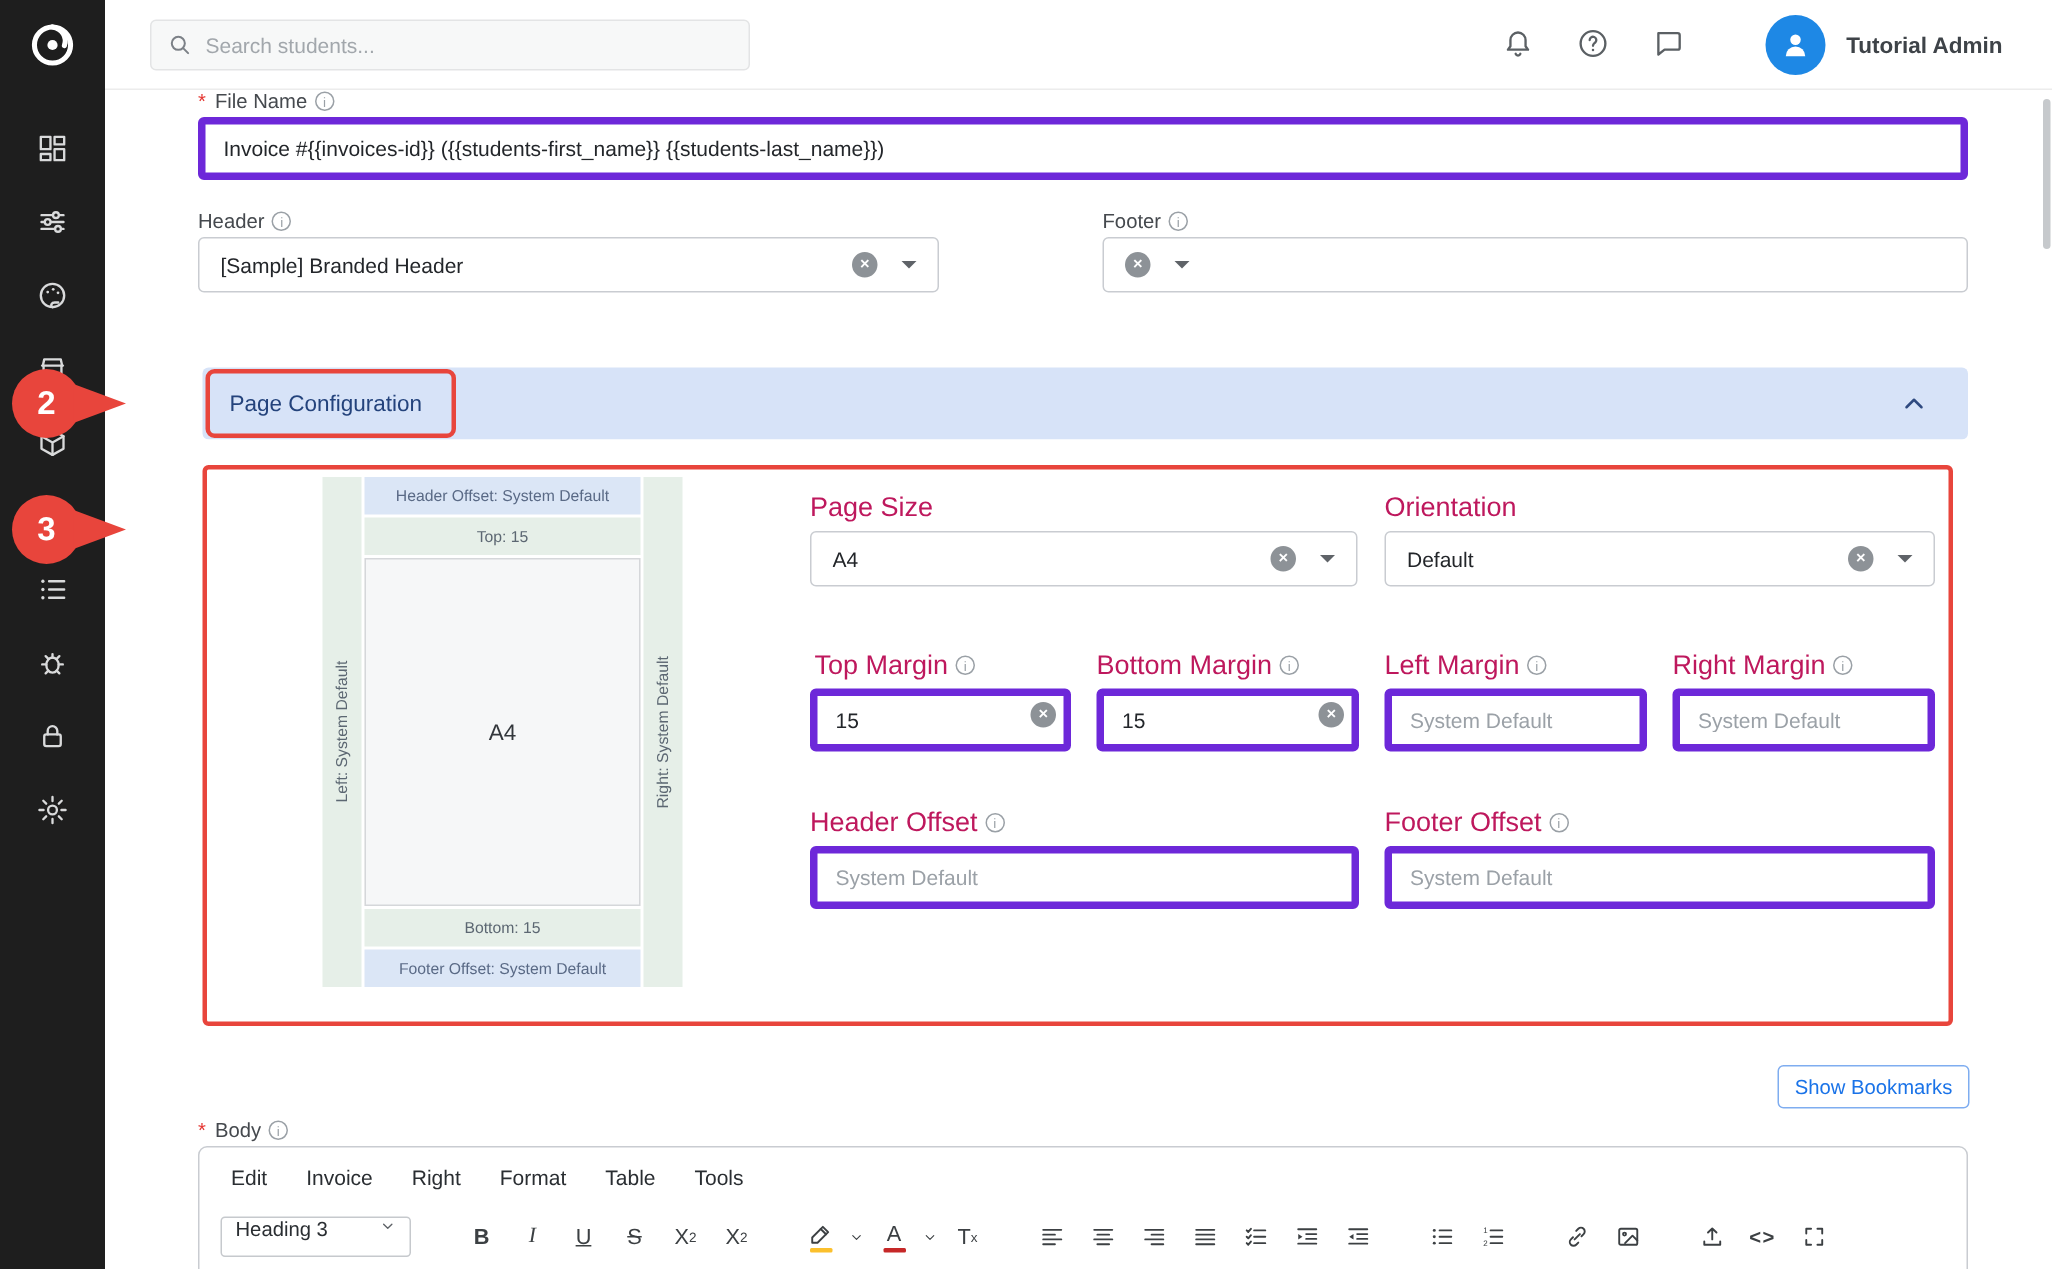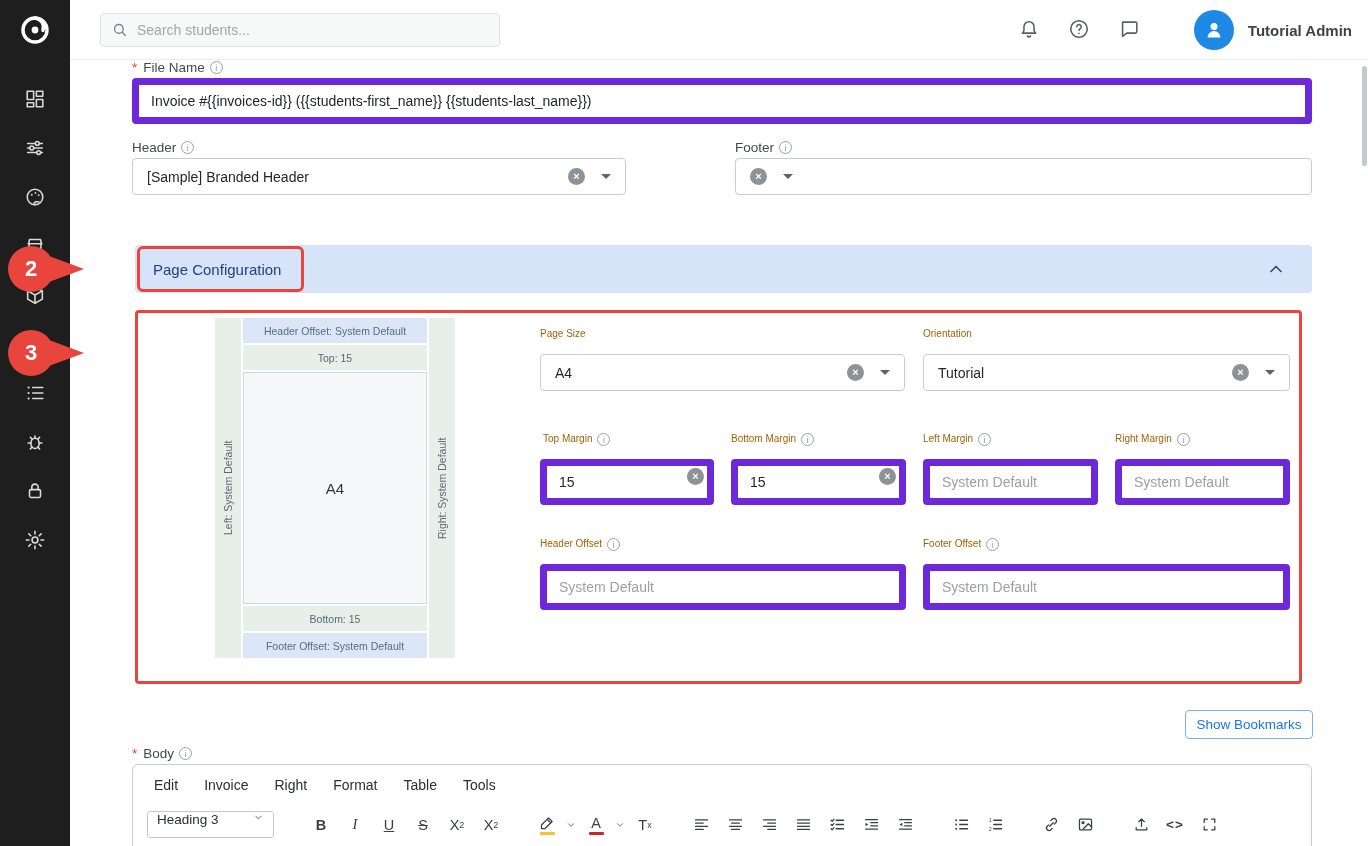--- a/index.html
+++ b/index.html
@@ -14,49 +14,49 @@
   .nav{display:flex;flex-direction:column;margin-top:14px}
   .nav-item{height:49px;display:flex;align-items:center;justify-content:center;color:#d9dadb;cursor:pointer}
   .nav-item svg{width:22px;height:22px;fill:none;stroke:currentColor;stroke-width:1.7;stroke-linecap:round;stroke-linejoin:round}
 
   
   .topbar{position:absolute;left:70px;top:0;width:1298px;height:60px;background:#fff;border-bottom:1px solid #ececec;z-index:5}
   .search{position:absolute;left:30px;top:13px;width:400px;height:34px;background:#f7f8f8;border:1px solid #e3e4e5;border-radius:4px;display:flex;align-items:center;padding:0 10px;gap:8px;color:#8a8f94}
   .search svg{width:18px;height:18px;fill:none;stroke:#7c8187;stroke-width:1.8;stroke-linecap:round}
   .search input{flex:1;border:none;background:transparent;outline:none;font:14px "Liberation Sans",sans-serif;color:#333}
   .search input::placeholder{color:#a2a7ac}
-  .topbar-right{position:absolute;right:0;top:0;height:60px;display:flex;align-items:center;padding-right:16px}
+  .topbar-right{position:absolute;right:0;top:0;height:60px;display:flex;align-items:center;padding-right:33px}
   .icon-btn{width:26px;height:26px;border:none;background:none;color:#5b6064;cursor:pointer;padding:0;margin-left:24px}
   .icon-btn svg{width:22px;height:22px;fill:none;stroke:currentColor;stroke-width:1.7;stroke-linecap:round;stroke-linejoin:round}
   .avatar{width:40px;height:40px;border-radius:50%;background:var(--avatar-blue,#1e88e5);display:flex;align-items:center;justify-content:center;margin-left:52px;cursor:pointer}
   .avatar svg{width:24px;height:24px}
   .user-name{margin-left:14px;font-size:15px;font-weight:bold;color:#3e4348}
 
   
   .content{position:absolute;left:70px;top:60px;width:1298px;height:786px;background:#fff;overflow:hidden}
   .f-label{position:absolute;font-size:13.5px;color:#45494e;display:flex;align-items:center;gap:5px;white-space:nowrap}
   .req{color:#e53935;margin-right:1px}
   .info{display:inline-flex;width:13px;height:13px;border:1px solid #9aa0a6;border-radius:50%;color:#9aa0a6;font-size:9px;align-items:center;justify-content:center}
   .info::after{content:"i"}
-  .text-input{position:absolute;border:7px solid #6d28d9;border-radius:4px;font:14px "Liberation Sans",sans-serif;color:#23262a;padding:16px 12px;outline:none;background:#fff}
+  .text-input{position:absolute;border:5px solid #6d28d9;border-radius:4px;font:14px "Liberation Sans",sans-serif;color:#23262a;padding:16px 12px;outline:none;background:#fff}
   .text-input::placeholder{color:#9ba1a7}
   .input-wrap{position:absolute}
   .input-wrap .text-input{position:absolute;left:0;top:0;width:100%;height:100%;padding-right:34px}
   .clear{width:17px;height:17px;border-radius:50%;background:#8d9297;color:#fff;font-size:11px;line-height:17px;text-align:center;cursor:pointer;font-weight:bold;flex:none}
   .input-wrap .clear{position:absolute;right:10px;top:9px}
   .select{position:absolute;border:1px solid #c9ccd1;border-radius:4px;background:#fff;display:flex;align-items:center;padding:0 14px;font-size:14px;color:#23262a;cursor:pointer}
   .select .val{flex:1;overflow:hidden;white-space:nowrap}
   .caret{width:0;height:0;border-left:5px solid transparent;border-right:5px solid transparent;border-top:5px solid #5f6368;margin-left:16px;cursor:pointer}
 
   
   .pc-header{position:absolute;left:65px;top:185px;width:1177px;height:48px;background:var(--panel-header-bg,#d7e3f8);border-radius:4px;display:flex;align-items:center;padding:0 26px 0 18px;cursor:pointer}
   .pc-title{font-size:15px;color:var(--panel-header-text,#24437c)}
   .pc-chevron{margin-left:auto;width:20px;height:20px;fill:none;stroke:#2f4a80;stroke-width:2;stroke-linecap:round;stroke-linejoin:round}
   .pc-body{position:absolute;left:65px;top:233px;width:1177px;height:392px;background:#fff}
-  .p-label{position:absolute;font-size:10px;color:#a16207;display:flex;gap:5px;white-space:nowrap}
+  .p-label{position:absolute;font-size:18px;color:#be185d;display:flex;align-items:center;gap:5px;white-space:nowrap}
 
   
   .preview{position:absolute;left:80px;top:25px;width:240px;height:340px;display:grid;grid-template-columns:26px 1fr 26px;grid-template-rows:25px 25px 1fr 25px 25px;gap:2px;font-size:10.5px;color:#5c6772}
   .pv{display:flex;align-items:center;justify-content:center;text-align:center}
   .pv-green{background:var(--preview-margin-green,#e6efe8)}
   .pv-blue{background:var(--preview-offset-blue,#dbe6f6);color:#5a6a86}
   .pv-left{grid-column:1;grid-row:1/6;writing-mode:vertical-rl;transform:rotate(180deg)}
   .pv-right{grid-column:3;grid-row:1/6;writing-mode:vertical-rl;transform:rotate(180deg)}
   .pv-ho{grid-column:2;grid-row:1}
   .pv-top{grid-column:2;grid-row:2}
@@ -277,21 +277,21 @@
       </div>
       <div class="select" style="left:405px;top:61px;width:365px;height:37px">
         <span class="val">A4</span>
         <span class="clear">×</span>
         <span class="caret"></span>
       </div>
       <div class="p-label" style="left:788px;top:35px">
         <span>Orientation</span>
       </div>
       <div class="select" style="left:788px;top:61px;width:367px;height:37px">
-        <span class="val">Tutorial</span>
+        <span class="val">Default</span>
         <span class="clear">×</span>
         <span class="caret"></span>
       </div>
 
       <div class="p-label" style="left:408px;top:140px">
         <span>Top Margin</span>
           <span class="info"></span>
       </div>
       <div class="input-wrap" style="left:405px;top:166px;width:174px;height:36px">
         <input class="text-input" value="15" style="">

